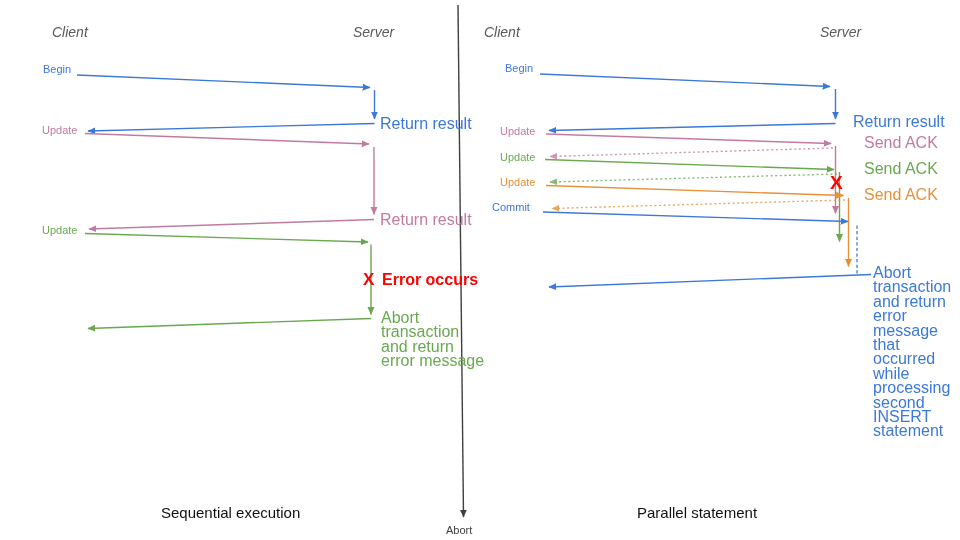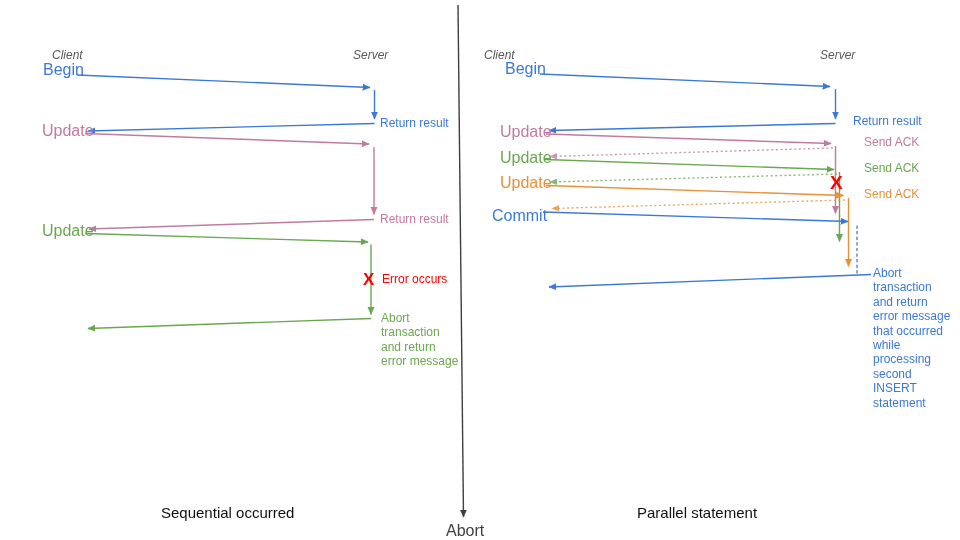--- a/index.html
+++ b/index.html
@@ -4,30 +4,30 @@
 <style>
   :root{
     --blue:#3c78d8; --magenta:#c27ba0; --green:#6aa84f; --orange:#e69138;
     --red:#ff0000; --axis:#3f3f3f; --header:#5a5a5e; --text:#111111;
   }
   html,body{margin:0;padding:0;background:#ffffff;}
   body{width:960px;height:540px;position:relative;overflow:hidden;
        font-family:"Liberation Sans", sans-serif;}
   .stage{position:absolute;left:0;top:0;width:960px;height:540px;}
   svg.stage{pointer-events:none;}
-  .lbl{position:absolute;white-space:nowrap;font-size:16px;line-height:13px;}
-  .small{font-size:12px;line-height:13px;}
-  .hdr{font-style:italic;color:var(--header,#5a5a5e);font-size:12px;margin-top:23px;}
+  .lbl{position:absolute;white-space:nowrap;font-size:11px;line-height:13px;}
+  .small{font-size:16px;line-height:13px;}
+  .hdr{font-style:italic;color:var(--header,#5a5a5e);font-size:14px;}
   .caption{font-size:15px;color:var(--text,#111);}
   .multiline{white-space:pre-line;line-height:14.4px;}
   .c-blue{color:var(--blue,#3c78d8);}
   .c-pink{color:var(--magenta,#c27ba0);}
   .c-green{color:var(--green,#6aa84f);}
   .c-orange{color:var(--orange,#e69138);}
-  .c-red{color:var(--red,#f00);}
+  .c-red{color:var(--red,#f00);font-weight:bold;}
   .c-axis{color:var(--axis,#3f3f3f);}
   .xmark{font-weight:bold;color:var(--red,#f00);}
   
   path.msg{fill:none;stroke-width:1.4px;}
   .s-blue{stroke:var(--blue,#3c78d8);}
   .s-pink{stroke:var(--magenta,#c27ba0);}
   .s-green{stroke:var(--green,#6aa84f);}
   .s-orange{stroke:var(--orange,#e69138);}
   .s-axis{stroke:var(--axis,#3f3f3f);stroke-width:1.2px;}
   .dot{stroke-dasharray:2 2.6;stroke-width:1.2px;opacity:.8;}
@@ -97,34 +97,34 @@
   <div class="lbl small c-blue" style="left:380px;top:117px">Return result</div>
   <div class="lbl c-pink" style="left:42px;top:124px">Update</div>
   <div class="lbl small c-pink" style="left:380px;top:213px">Return result</div>
   <div class="lbl c-green" style="left:42px;top:224px">Update</div>
   <div class="lbl xmark" style="left:363px;top:271px;font-size:17px;line-height:17px">X</div>
   <div class="lbl small c-red" style="left:382px;top:273px">Error occurs</div>
   <div class="lbl small c-green multiline" style="left:381px;top:311px">Abort
 transaction
 and return
 error message</div>
-  <div class="lbl caption" style="left:161px;top:506px">Sequential occurred</div>
+  <div class="lbl caption" style="left:161px;top:506px">Sequential execution</div>
 
   <div class="lbl hdr" style="left:484px;top:26px">Client</div>
   <div class="lbl hdr" style="left:820px;top:26px">Server</div>
 
   <div class="lbl c-blue" style="left:505px;top:62px">Begin</div>
   <div class="lbl small c-blue" style="left:853px;top:115px">Return result</div>
   <div class="lbl c-pink" style="left:500px;top:125px">Update</div>
   <div class="lbl small c-pink" style="left:864px;top:136px">Send ACK</div>
   <div class="lbl c-green" style="left:500px;top:151px">Update</div>
   <div class="lbl small c-green" style="left:864px;top:162px">Send ACK</div>
   <div class="lbl c-orange" style="left:500px;top:176px">Update</div>
   <div class="lbl small c-orange" style="left:864px;top:188px">Send ACK</div>
-  <div class="lbl c-blue" style="left:492px;top:209px">Commit</div>
+  <div class="lbl c-blue" style="left:492px;top:201px">Commit</div>
   <div class="lbl xmark" style="left:830px;top:173px;font-size:19px;line-height:19px">X</div>
   <div class="lbl small c-blue multiline" style="left:873px;top:266px">Abort
 transaction
 and return
 error message
 that occurred
 while
 processing
 second
 INSERT

